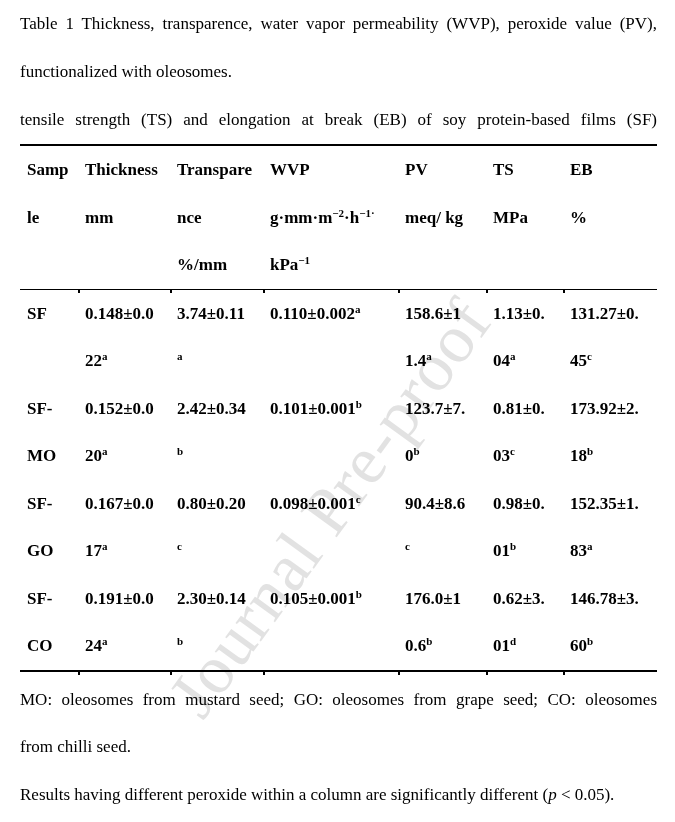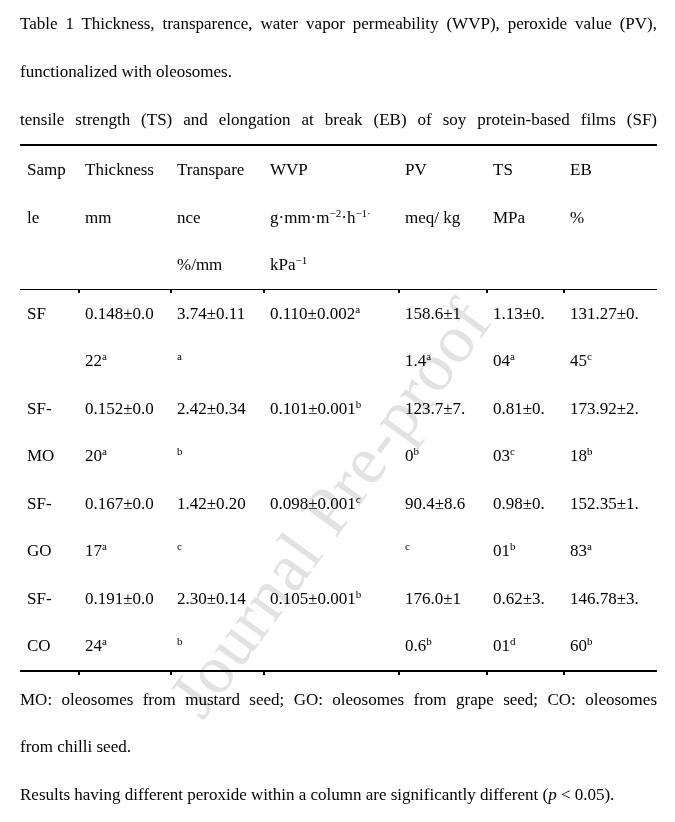--- a/index.html
+++ b/index.html
@@ -17,21 +17,21 @@
   .caption { font-size:17px; line-height:48px; }
   .cap.just, .fn.just { text-align:justify; text-align-last:justify; }
   .table-wrap { position:relative; }
   table {
     border-collapse:collapse; table-layout:fixed; width:637px;
     border-top:2px solid #000; border-bottom:2px solid #000;
     font-size:17px;
   }
   thead { border-bottom:1.5px solid #000; }
   th, td {
-    font-weight:normal; text-align:left; vertical-align:top;
+    font-weight:bold; text-align:left; vertical-align:top;
     padding:0 0 0 7px; overflow:visible;
   }
   .ln { height:47.5px; line-height:47.5px; white-space:nowrap; }
   sup { font-size:11px; vertical-align:6px; line-height:0; }
   .tick { position:absolute; width:1.5px; height:4px; background:#000; }
   .footnotes { font-size:17px; line-height:47.5px; margin-top:4px; }
   .ital { font-style:italic; }
 </style>
 </head>
 <body>
@@ -158,21 +158,21 @@
             <tr>
               <td>
                 <div class="ln">SF-</div>
                 <div class="ln">GO</div>
               </td>
               <td>
                 <div class="ln">0.167±0.0</div>
                 <div class="ln">17<sup>a</sup></div>
               </td>
               <td>
-                <div class="ln">1.42±0.20</div>
+                <div class="ln">0.80±0.20</div>
                 <div class="ln"><sup>c</sup></div>
               </td>
               <td>
                 <div class="ln">0.098±0.001<sup>c</sup></div>
                 <div class="ln"></div>
               </td>
               <td>
                 <div class="ln">90.4±8.6</div>
                 <div class="ln"><sup>c</sup></div>
               </td>

